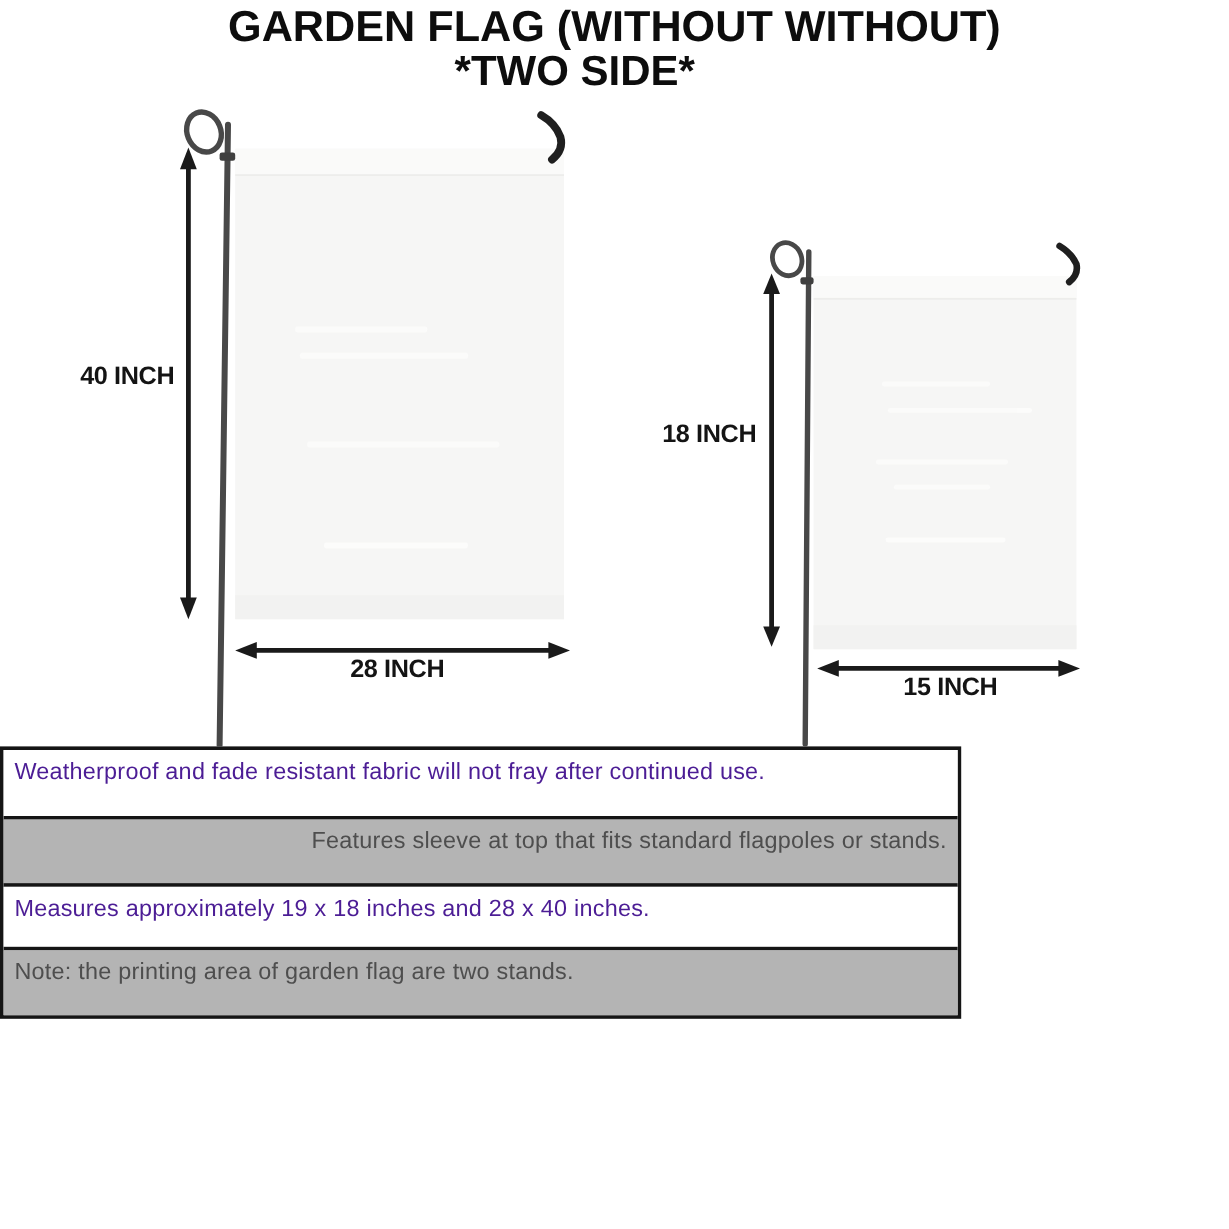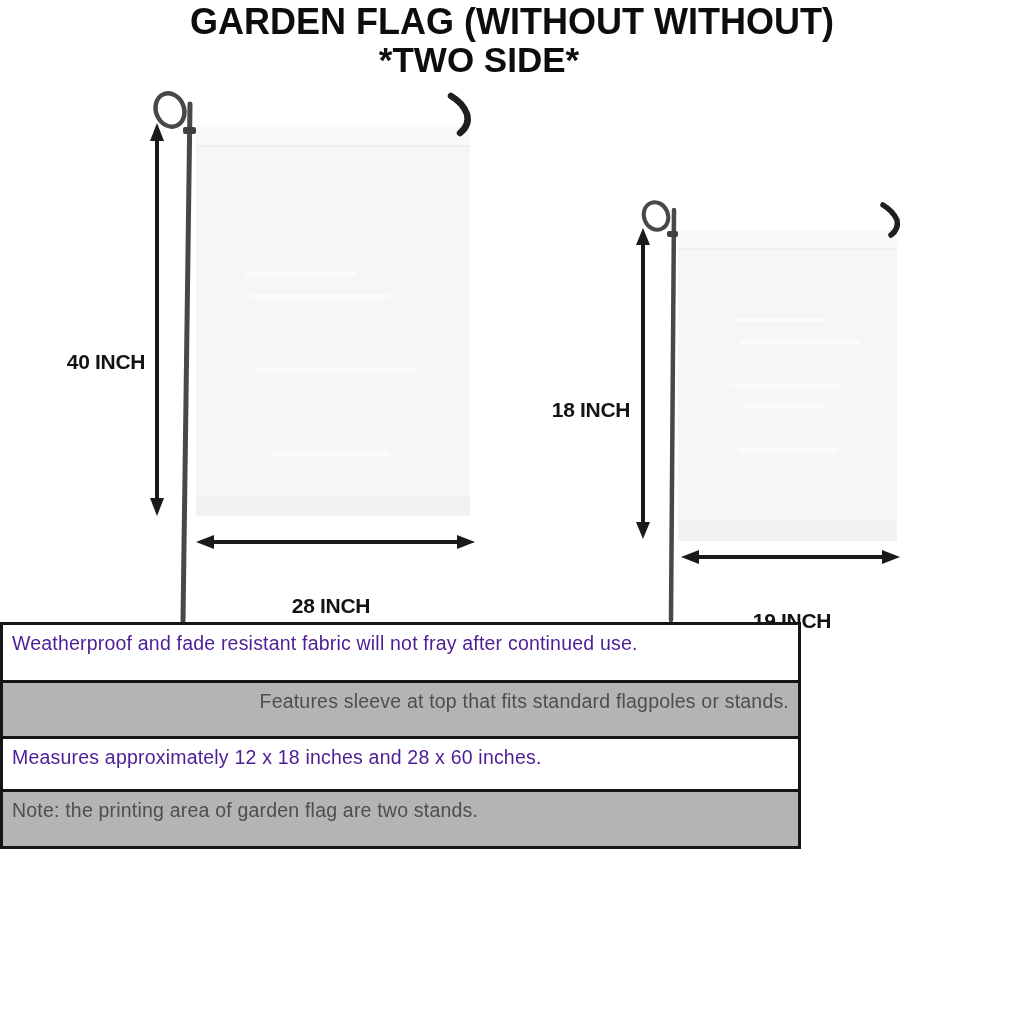--- a/index.html
+++ b/index.html
@@ -11,21 +11,21 @@
   .title-line{
     position:absolute;left:0;width:1024px;text-align:center;
     font-weight:800;color:#0d0d0d;letter-spacing:0px;white-space:nowrap;
   }
   #title-line1{top:2px;font-size:36px;line-height:40px;}
   #title-line2{top:41px;font-size:35px;line-height:38px;left:-33px;}
   
   #diagram-svg{position:absolute;left:0;top:0;width:1024px;height:1024px;}
   .dim-label{
     position:absolute;font-weight:800;font-size:21px;letter-spacing:-0.3px;
-    color:#141414;text-align:center;width:84px;white-space:nowrap;margin-top:48px;
+    color:#141414;text-align:center;width:84px;white-space:nowrap;
   }
   #label-40{left:64px;top:302px;}
   #label-28{left:289px;top:546px;}
   #label-18{left:549px;top:350px;}
   #label-12{left:750px;top:561px;}
   
   #feature-table{
     position:absolute;left:0px;top:622px;width:801px;box-sizing:border-box;
     border:3px solid #151515;background:#ffffff;
   }
@@ -116,22 +116,22 @@
         <line x1="694" y1="557" x2="887" y2="557" stroke="#1a1a1a" stroke-width="4"></line>
         <polygon points="681,557 699,550 699,564" fill="#1a1a1a"></polygon>
         <polygon points="900,557 882,550 882,564" fill="#1a1a1a"></polygon>
       </g>
     </g>
   </svg>
 
   <div id="label-40" class="dim-label">40 INCH</div>
   <div id="label-28" class="dim-label">28 INCH</div>
   <div id="label-18" class="dim-label">18 INCH</div>
-  <div id="label-12" class="dim-label">19 INCH</div>
+  <div id="label-12" class="dim-label">15 INCH</div>
 
   <div id="feature-table">
     <div id="row-1" class="feature-row b">Weatherproof and fade resistant fabric will not fray after continued use.</div>
     <div id="row-2" class="feature-row shaded b">Features sleeve at top that fits standard flagpoles or stands.</div>
-    <div id="row-3" class="feature-row b">Measures approximately 12 x 18 inches and 28 x 60 inches.</div>
+    <div id="row-3" class="feature-row b">Measures approximately 19 x 18 inches and 28 x 40 inches.</div>
     <div id="row-4" class="feature-row shaded">Note: the printing area of garden flag are two stands.</div>
   </div>
 
 </div>
 
 </body></html>

